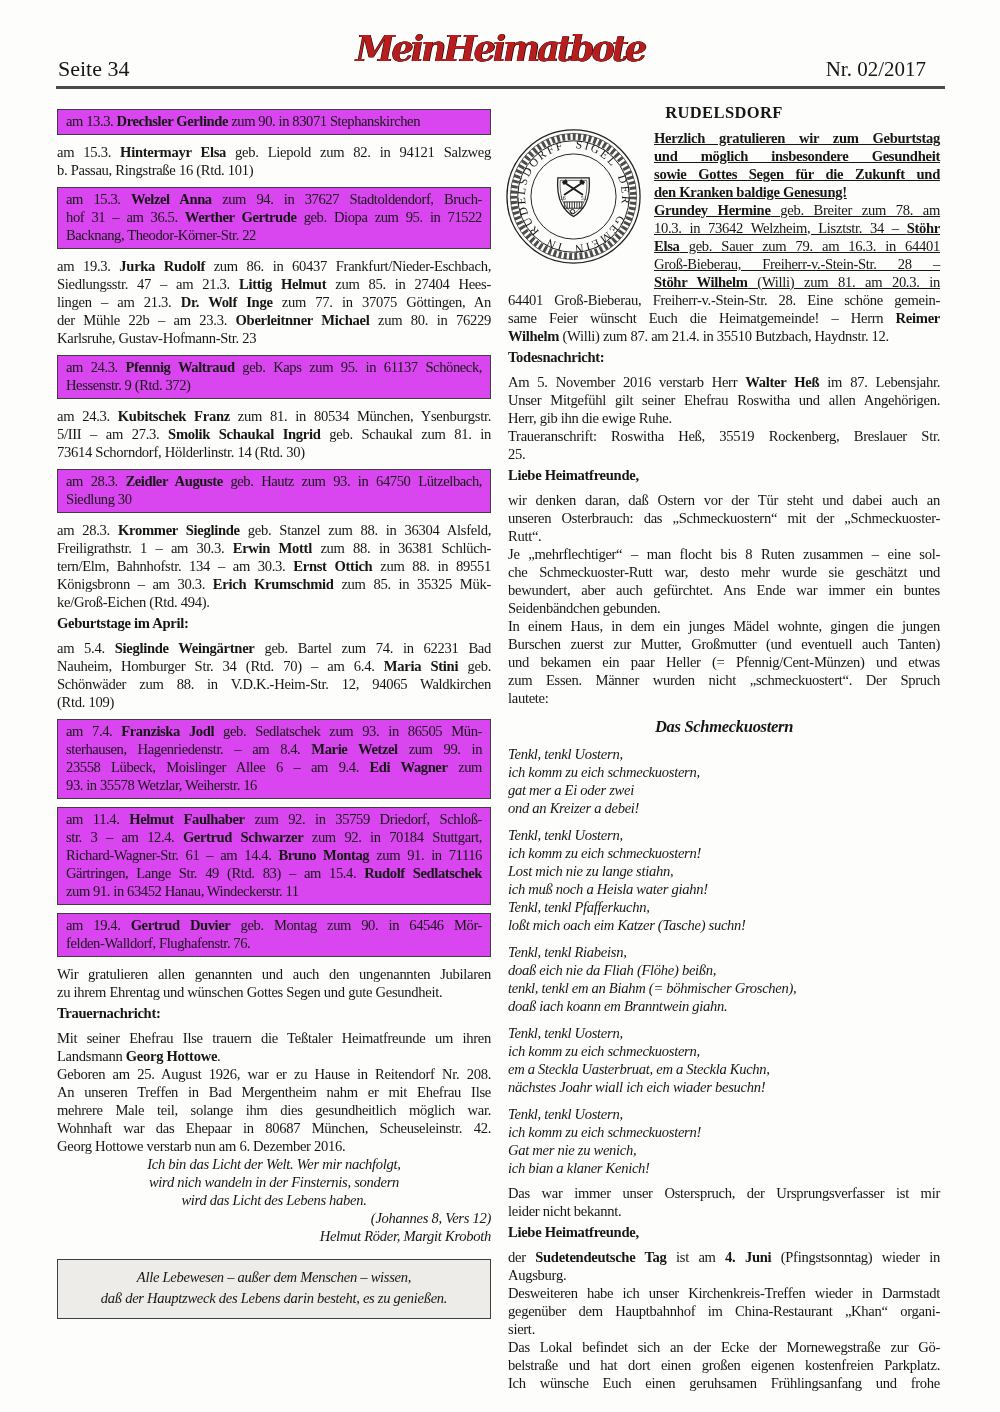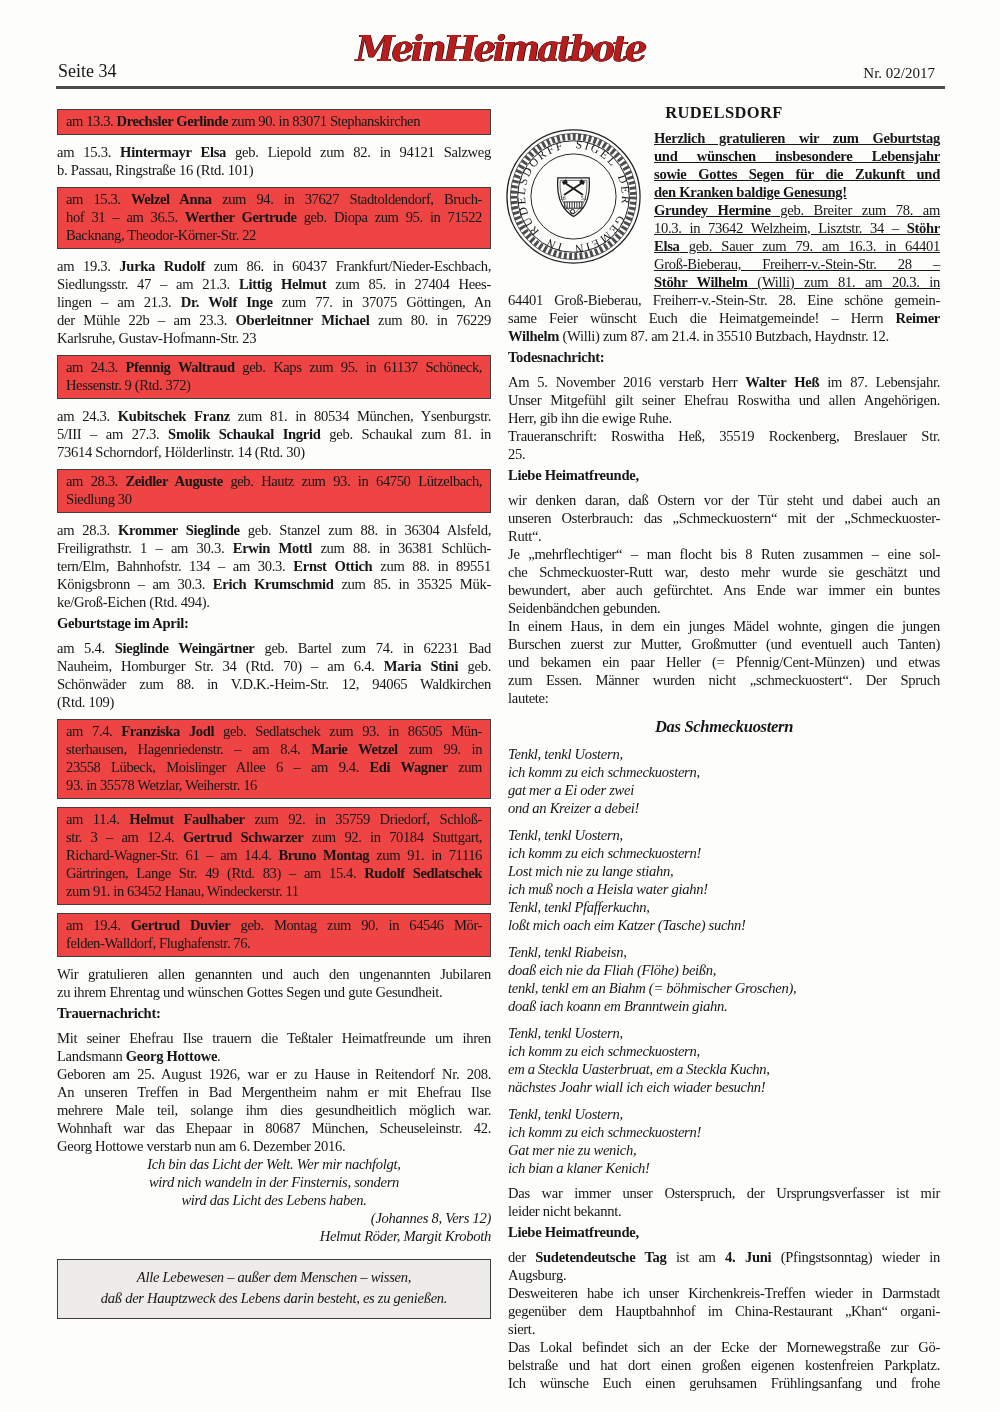--- a/index.html
+++ b/index.html
@@ -6,22 +6,22 @@
   .page{
     position:relative;
     width:1000px;height:1412px;
     background:#fdfdfc;
     font-family:"Liberation Serif", serif;
     color:#161616;
     overflow:hidden;
   }
   
   .hdr{position:relative;height:48px;margin:34px 57px 0 57px;}
-  .hdr .pageno{position:absolute;left:1px;bottom:0;font-size:18px;}
-  .hdr .issue{position:absolute;right:8px;bottom:0;font-size:15px;margin-top:24px;}
+  .hdr .pageno{position:absolute;left:1px;bottom:0;font-size:22px;}
+  .hdr .issue{position:absolute;right:17px;bottom:0;font-size:21px;margin-top:24px;}
   .masthead{
     position:absolute;left:50%;top:-6px;transform:translateX(-50%);
     font-family:"DejaVu Serif", serif;
     font-weight:bold;font-style:italic;
     font-size:35px;letter-spacing:-3px;color:#b91c1c;
     white-space:nowrap;
     text-shadow:0.6px 0 0 #050505, -0.4px 0 0 #050505;
   }
   .rule{height:2.6px;background:#4c4c4c;margin:4px 55px 0 56px;}
   
@@ -37,21 +37,21 @@
   .ln.r{text-align:right;text-align-last:right;}
   .ln.ind{margin-left:146px;text-decoration:underline;}
   .b{font-weight:bold;}
   .i{font-style:italic;}
   
   .blk{margin-top:7px;}
   .blk:first-child{margin-top:0;}
   .blk.h{font-weight:bold;margin-top:3px;}
   .blk.h.c .ln{text-align:center;text-align-last:center;letter-spacing:0.4px;font-size:16.5px;}
   .blk.box{
-    border:1.4px solid #3e3e3c;background:#ef4444;
+    border:1.4px solid #3e3e3c;background:#d946ef;
     padding:2px 8px 4px 8px;margin-top:8px;margin-bottom:8px;
   }
   .blk.box .ln{letter-spacing:-0.42px;}
   .blk.qbox{
     border:1.4px solid #3e3e3c;background:#edece9;
     padding:7px 10px 9px 10px;margin-top:14px;
     font-style:italic;line-height:21px;
   }
   .blk.qbox .ln{text-align:center;text-align-last:center;}
   .blk.title{margin-top:11px;margin-bottom:3px;font-weight:bold;font-style:italic;font-size:16.5px;}
@@ -193,21 +193,21 @@
           <path d="M60,82 h20 M60,75.5 h20 M61,75.5 v6.5 M63.5,75.5 v6.5 M66,75.5 v6.5 M68.5,75.5 v6.5 M71,75.5 v6.5 M73.5,75.5 v6.5 M76,75.5 v6.5 M78.5,75.5 v6.5" stroke="#1d1d1d" stroke-width="0.9"></path>
           <circle cx="69" cy="85.5" r="2.2" fill="none" stroke="#1d1d1d" stroke-width="1"></circle>
         </svg>
       </div>
       <div>
           <div class="blk h c">
             <div class="ln last"><span>RUDELSDORF</span></div>
           </div>
           <div class="blk p">
             <div class="ln ind"><span class="b">Herzlich gratulieren wir zum Geburtstag</span></div>
-            <div class="ln ind"><span class="b">und wünschen insbesondere Lebensjahr</span></div>
+            <div class="ln ind"><span class="b">und möglich insbesondere Gesundheit</span></div>
             <div class="ln ind"><span class="b">sowie Gottes Segen für die Zukunft und</span></div>
             <div class="ln last ind"><span class="b">den Kranken baldige Genesung!</span></div>
             <div class="ln ind"><span class="b">Grundey Hermine</span><span> geb. Breiter zum 78. am</span></div>
             <div class="ln ind"><span>10.3. in 73642 Welzheim, Lisztstr. 34 – </span><span class="b">Stöhr</span></div>
             <div class="ln ind"><span class="b">Elsa</span><span> geb. Sauer zum 79. am 16.3. in 64401</span></div>
             <div class="ln ind"><span>Groß-Bieberau, Freiherr-v.-Stein-Str. 28 –</span></div>
             <div class="ln ind"><span class="b">Stöhr Wilhelm</span><span> (Willi) zum 81. am 20.3. in</span></div>
             <div class="ln"><span>64401 Groß-Bieberau, Freiherr-v.-Stein-Str. 28. Eine schöne gemein-</span></div>
             <div class="ln"><span>same Feier wünscht Euch die Heimatgemeinde! – Herrn </span><span class="b">Reimer</span></div>
             <div class="ln last"><span class="b">Wilhelm</span><span> (Willi) zum 87. am 21.4. in 35510 Butzbach, Haydnstr. 12.</span></div>

